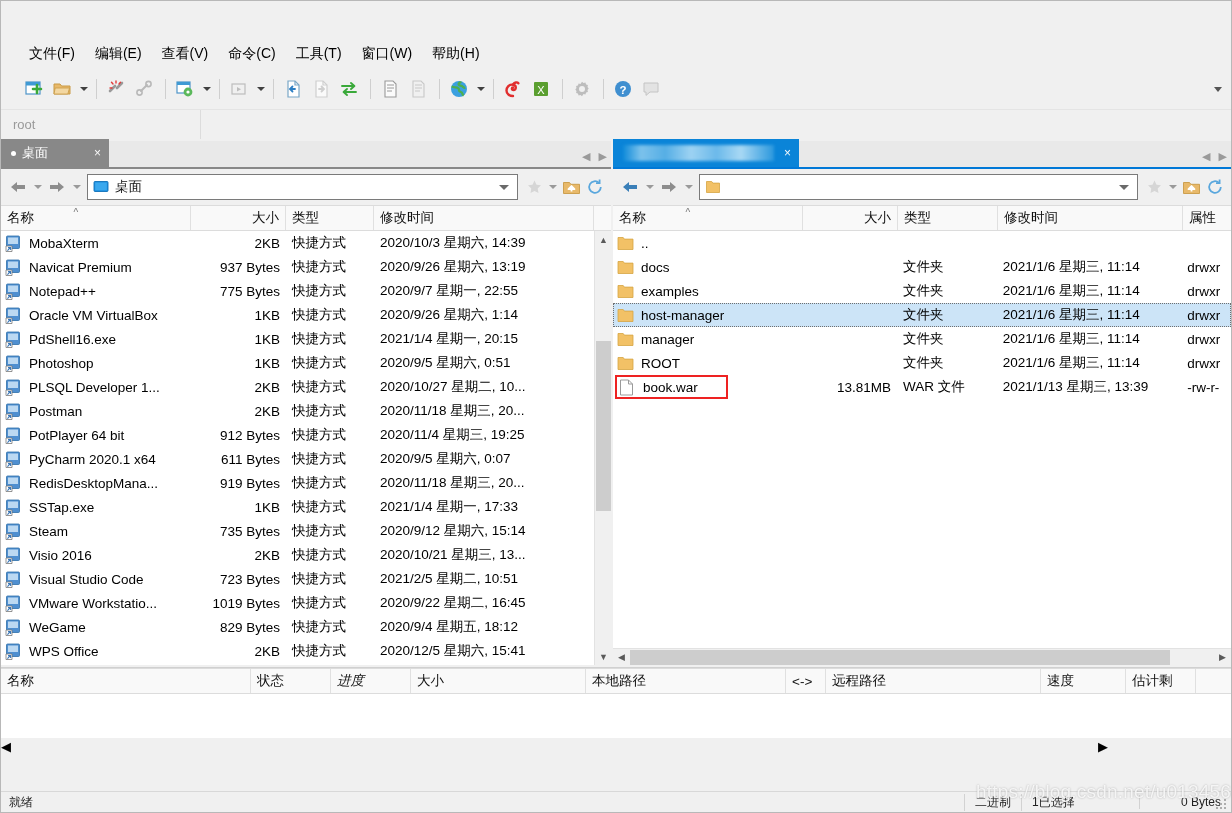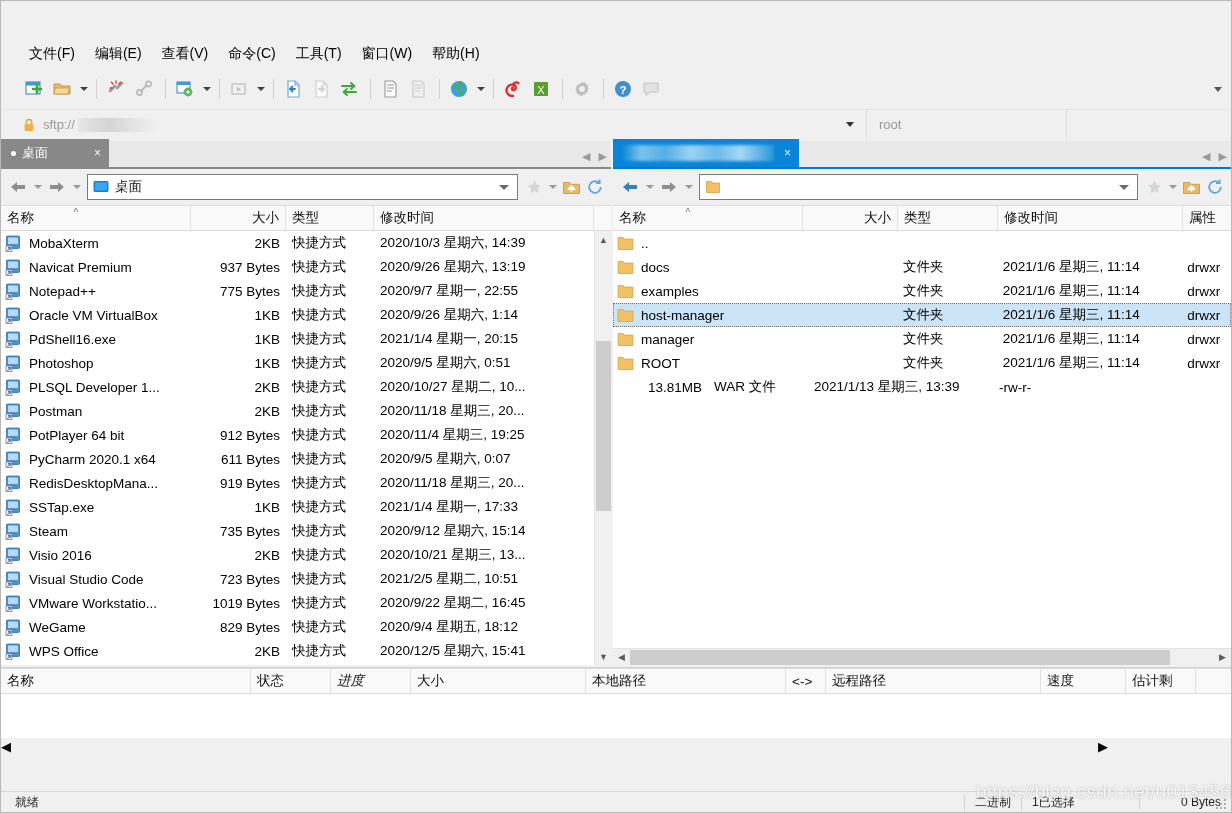--- a/index.html
+++ b/index.html
@@ -257,21 +257,21 @@
   }
   .bbody { height: 44px; background: #fff; }
   .bscroll { height: 17px; background: #f0f0f0; display:flex; align-items:center; }
 
   
   .statusbar {
     position: absolute; left: 0; top: 790px; width: 1230px; height: 21px;
     background: #f0f0f0; border-top: 1px solid #d8d8d8;
     display: flex; align-items: center; font-size: 12px; color: #222;
   }
-  .st-ready { padding-left: 14px; flex: 1 1 auto; }
+  .st-ready { padding-left: 8px; flex: 1 1 auto; }
   .st-cell { padding: 0 10px; }
   .st-cell.sep { border-left: 1px solid #d2d2d2; }
   .watermark {
     position: absolute; left: 975px; top: 780px;
     font-size: 19px; color: rgba(255,255,255,0.82);
     text-shadow: 0 0 2px rgba(160,160,160,.85);
     pointer-events: none; white-space: nowrap; letter-spacing: .2px;
   }
   .grip {
     position: absolute; right: 3px; bottom: 3px; width: 12px; height: 12px;
@@ -419,33 +419,20 @@
     </div>
     <div class="tb">
       <svg width="20" height="20" viewBox="0 0 20 20">
         <path d="M3 4h14v9H9l-4 3.4V13H3z" fill="#e3e3e3" stroke="#c4c4c4" stroke-width="1"></path>
       </svg>
     </div>
     <div class="tb-chev"></div>
   </div>
 
   <div class="connbar">
-    <div class="conn-host">
-      <span class="lock-icon">
-        <svg width="12" height="14" viewBox="0 0 12 14">
-          <path d="M3.3 6V4.2a2.7 2.7 0 0 1 5.4 0V6" fill="none" stroke="#e8a33d" stroke-width="1.4"></path>
-          <rect x="1.6" y="6" width="8.8" height="7" rx="1" fill="#f0b04a"></rect>
-        </svg>
-      </span>
-      <span class="conn-url">
-        <span>sftp://</span>
-          <span class="url-redact"></span>
-      </span>
-      <span class="conn-caret"></span>
-    </div>
     <div class="conn-user">root</div>
   </div>
 
   <div class="panes">
 
     <div class="pane pane-left">
 
       <div class="tabstrip local">
         <div class="tab local">
           <span class="tab-dot"></span>
@@ -952,20 +939,31 @@
                 </svg>
               </span>
               <span>ROOT</span>
             </div>
             <div class="cell right" style="width:95px"></div>
             <div class="cell" style="width:100px">文件夹</div>
             <div class="cell" style="width:185px">2021/1/6 星期三, 11:14</div>
             <div class="cell" style="width:50px">drwxr</div>
           </div>
           <div class="row">
+            <div class="cell name" style="width:190px">
+              <span class="boxed-name">
+                <span class="fi">
+                  <svg width="15" height="17" viewBox="0 0 15 17">
+                    <path d="M1.5 1h8l4 4v11h-12z" fill="#fff" stroke="#9a9a9a" stroke-width="1"></path>
+                    <path d="M9.5 1v4h4" fill="none" stroke="#9a9a9a" stroke-width="1"></path>
+                  </svg>
+                </span>
+                <span>book.war</span>
+              </span>
+            </div>
             <div class="cell right" style="width:95px">13.81MB</div>
             <div class="cell" style="width:100px">WAR 文件</div>
             <div class="cell" style="width:185px">2021/1/13 星期三, 13:39</div>
             <div class="cell" style="width:50px">-rw-r-</div>
           </div>
         </div>
 
       <div class="hscroll">
         <div class="sb-l">◀</div>
         <div class="sb-track">

